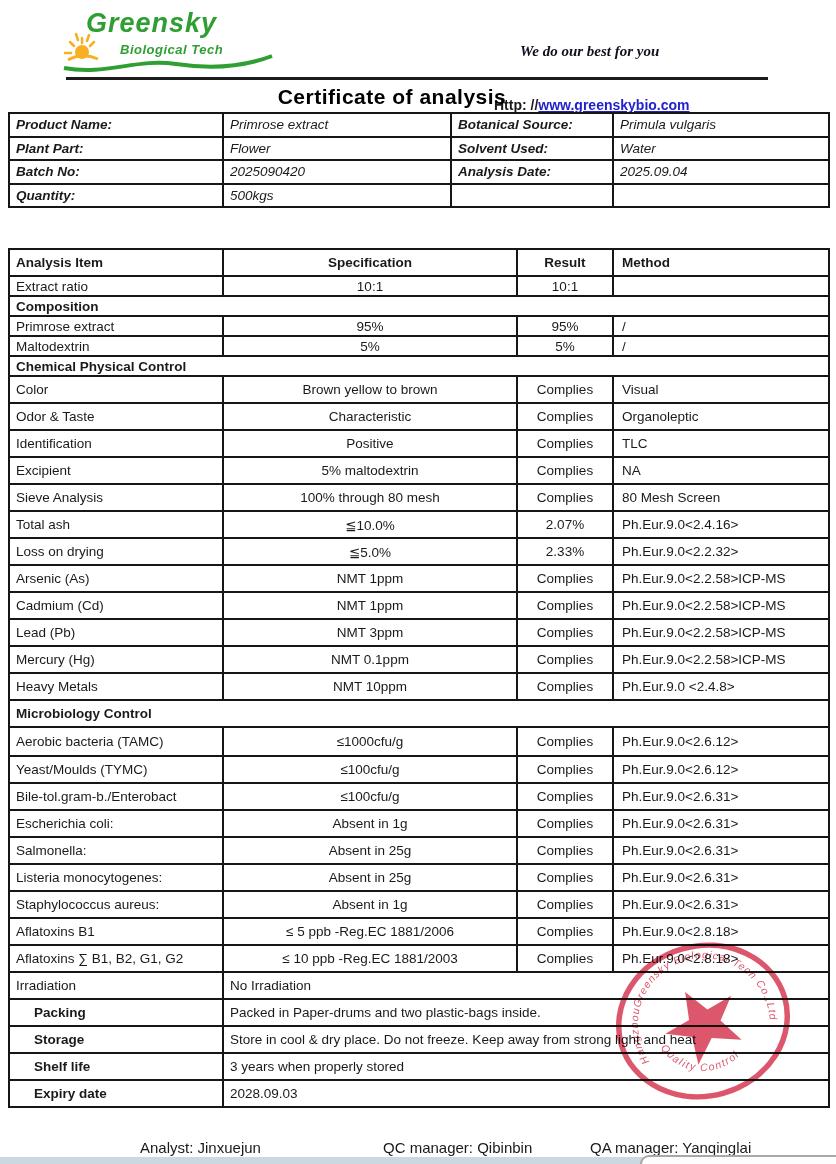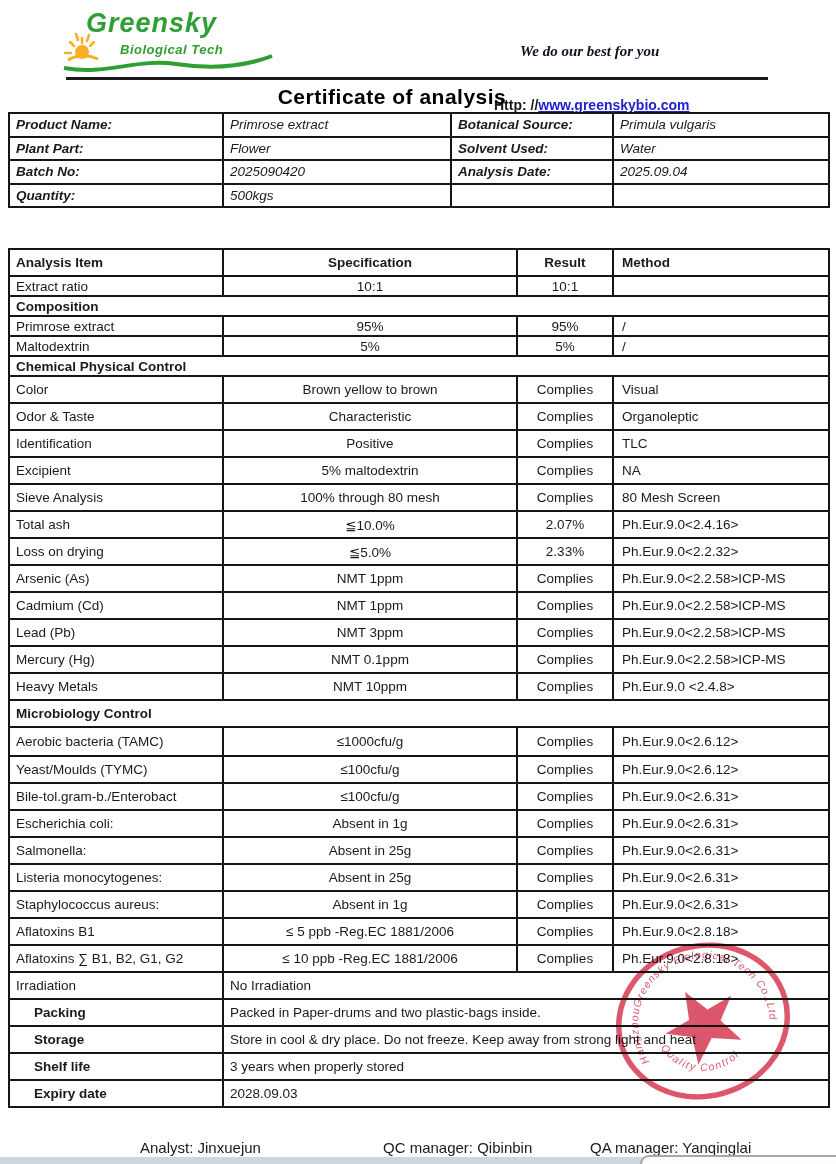--- a/index.html
+++ b/index.html
@@ -274,21 +274,21 @@
         <td class="c3">Ph.Eur.9.0&lt;2.6.31&gt;</td>
       </tr>
       <tr>
         <td class="c0">Aflatoxins B1</td>
         <td class="c1">≤ 5 ppb -Reg.EC 1881/2006</td>
         <td class="c2">Complies</td>
         <td class="c3">Ph.Eur.9.0&lt;2.8.18&gt;</td>
       </tr>
       <tr>
         <td class="c0">Aflatoxins ∑ B1, B2, G1, G2</td>
-        <td class="c1">≤ 10 ppb -Reg.EC 1881/2006</td>
+        <td class="c1">≤ 10 ppb -Reg.EC 1881/2003</td>
         <td class="c2">Complies</td>
         <td class="c3">Ph.Eur.9.0&lt;2.8.18&gt;</td>
       </tr>
       <tr>
         <td class="c0">Irradiation</td>
         <td class="wval" colspan="3">No Irradiation</td>
       </tr>
       <tr>
         <td class="c0 b">Packing</td>
         <td class="wval" colspan="3">Packed in Paper-drums and two plastic-bags inside.</td>

